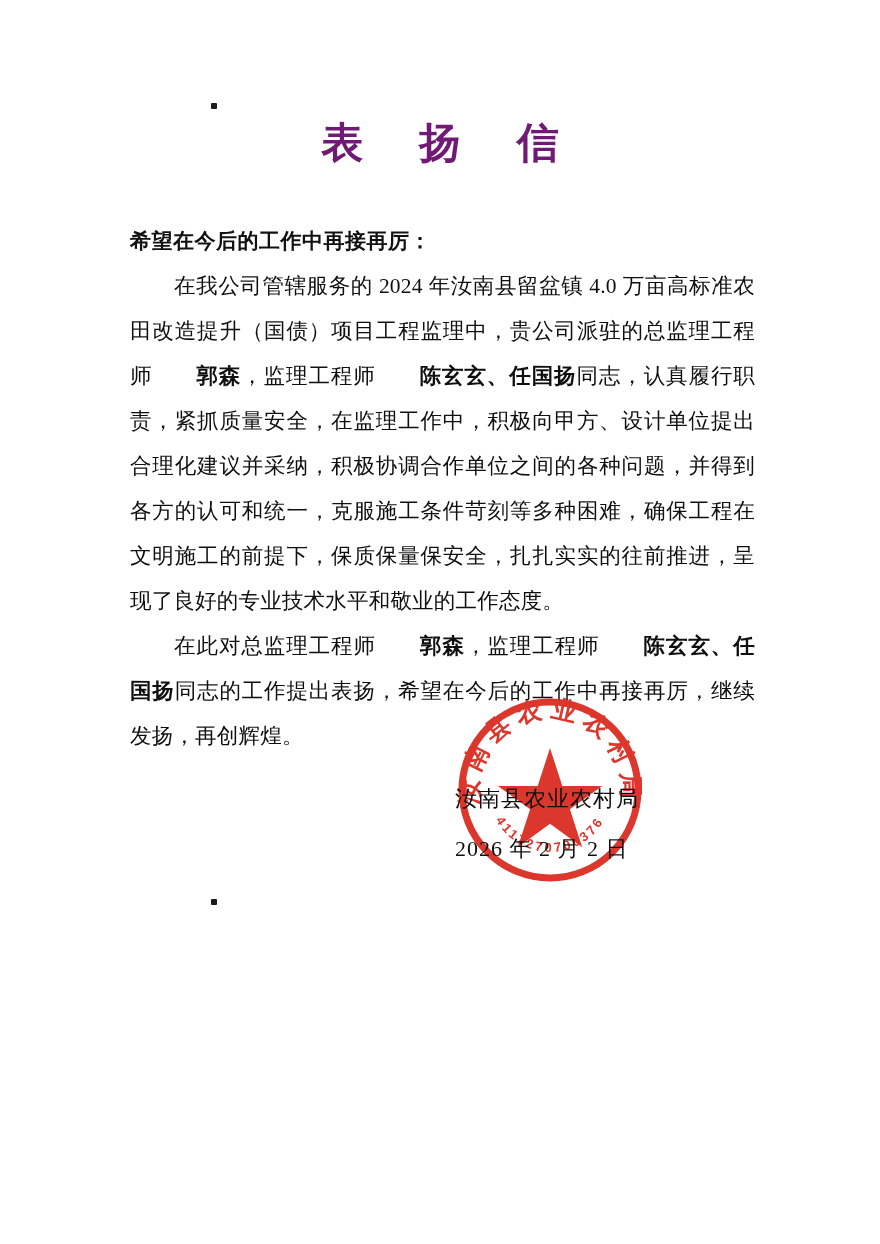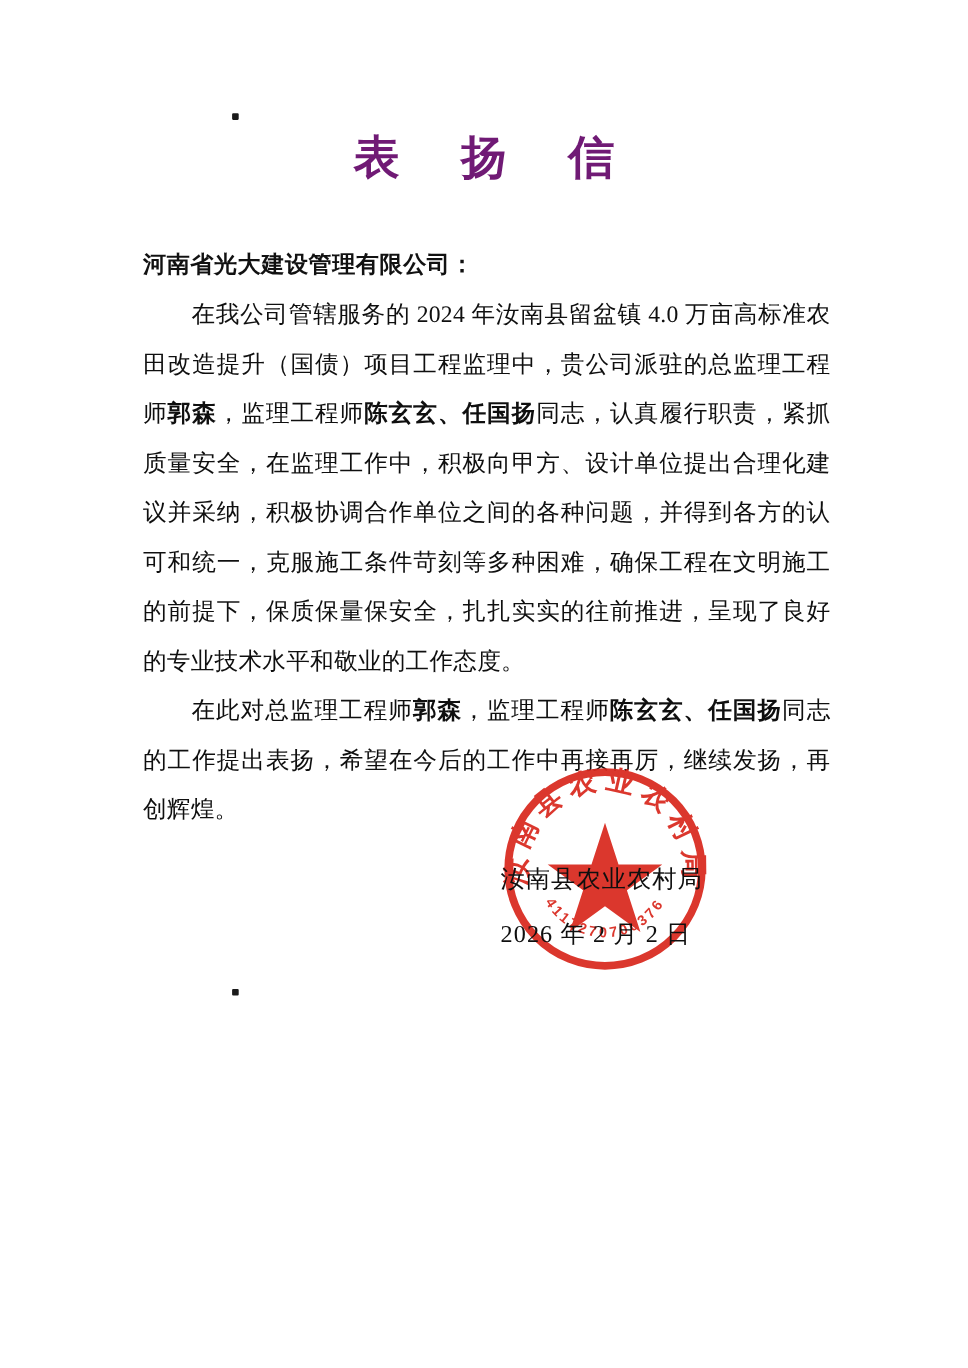--- a/index.html
+++ b/index.html
@@ -70,20 +70,21 @@
     text-justify: inter-character;
     text-indent: 44px;
     letter-spacing: 0.2px;
   }
   .para + .para {
     margin-top: 0;
   }
   .para .nm {
     font-family: "Liberation Sans", "DejaVu Sans", sans-serif;
     font-weight: bold;
+    margin-left: 44px;
   }
 
   
   .sign-block {
     position: absolute;
     left: 455px;
     top: 782px;
     width: 260px;
     z-index: 3;
   }
@@ -119,21 +120,21 @@
 <body>
 
 <div class="page">
 
   <div class="scan-dot top"></div>
   <div class="scan-dot bottom"></div>
 
   <div class="doc-title">表 扬 信</div>
 
   <div class="body-block">
-    <p class="salutation">河南省光大建设管理有限公司：</p>
+    <p class="salutation">希望在今后的工作中再接再厉：</p>
     <p class="para"><span>在我公司管辖服务的 2024 年汝南县留盆镇 4.0 万亩高标准农田改造提升（国债）项目工程监理中，贵公司派驻的总监理工程师</span><span class="nm">郭森</span><span>，监理工程师</span><span class="nm">陈玄玄、任国扬</span><span>同志，认真履行职责，紧抓质量安全，在监理工作中，积极向甲方、设计单位提出合理化建议并采纳，积极协调合作单位之间的各种问题，并得到各方的认可和统一，克服施工条件苛刻等多种困难，确保工程在文明施工的前提下，保质保量保安全，扎扎实实的往前推进，呈现了良好的专业技术水平和敬业的工作态度。</span></p>
     <p class="para"><span>在此对总监理工程师</span><span class="nm">郭森</span><span>，监理工程师</span><span class="nm">陈玄玄、任国扬</span><span>同志的工作提出表扬，希望在今后的工作中再接再厉，继续发扬，再创辉煌。</span></p>
   </div>
 
   <div class="seal">
     <svg width="196" height="196" viewBox="0 0 196 196" aria-hidden="true">
       <defs>
         <path id="arcTop" d="M 26,98 A 72,72 0 0 1 170,98" fill="none"></path>
         <path id="arcBottom" d="M 36,98 A 62,62 0 0 0 160,98" fill="none"></path>
       </defs>

